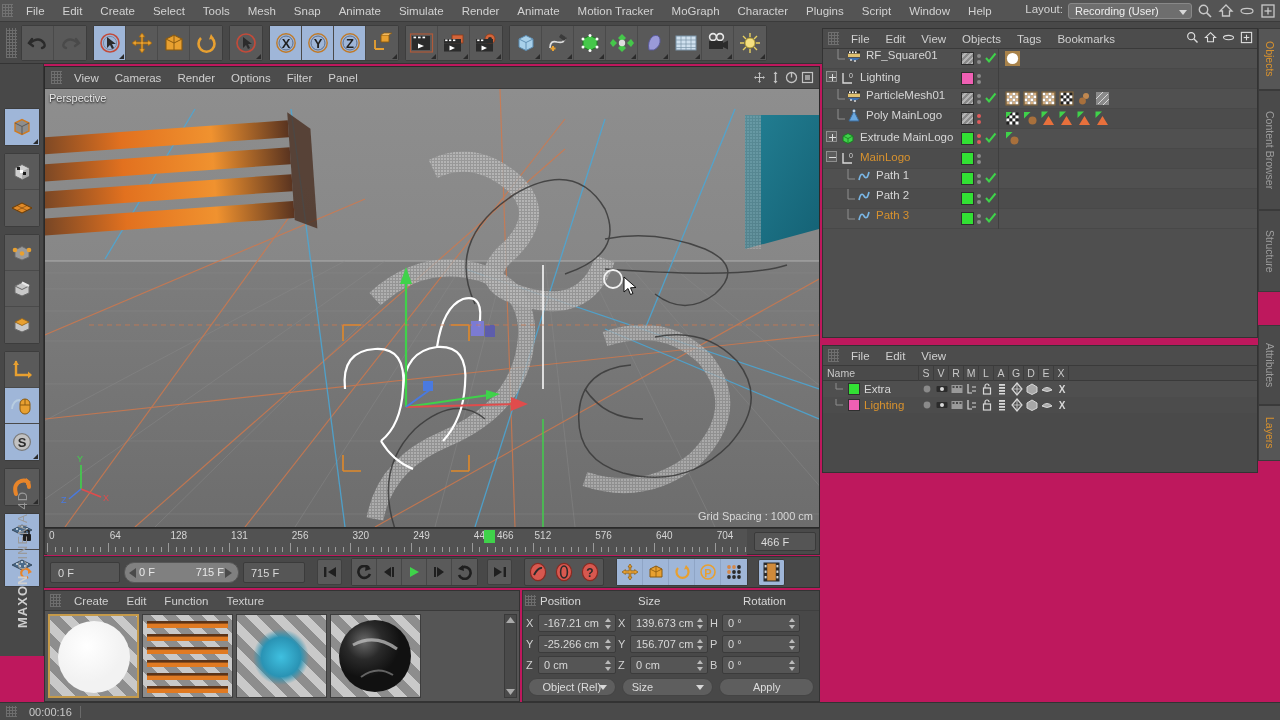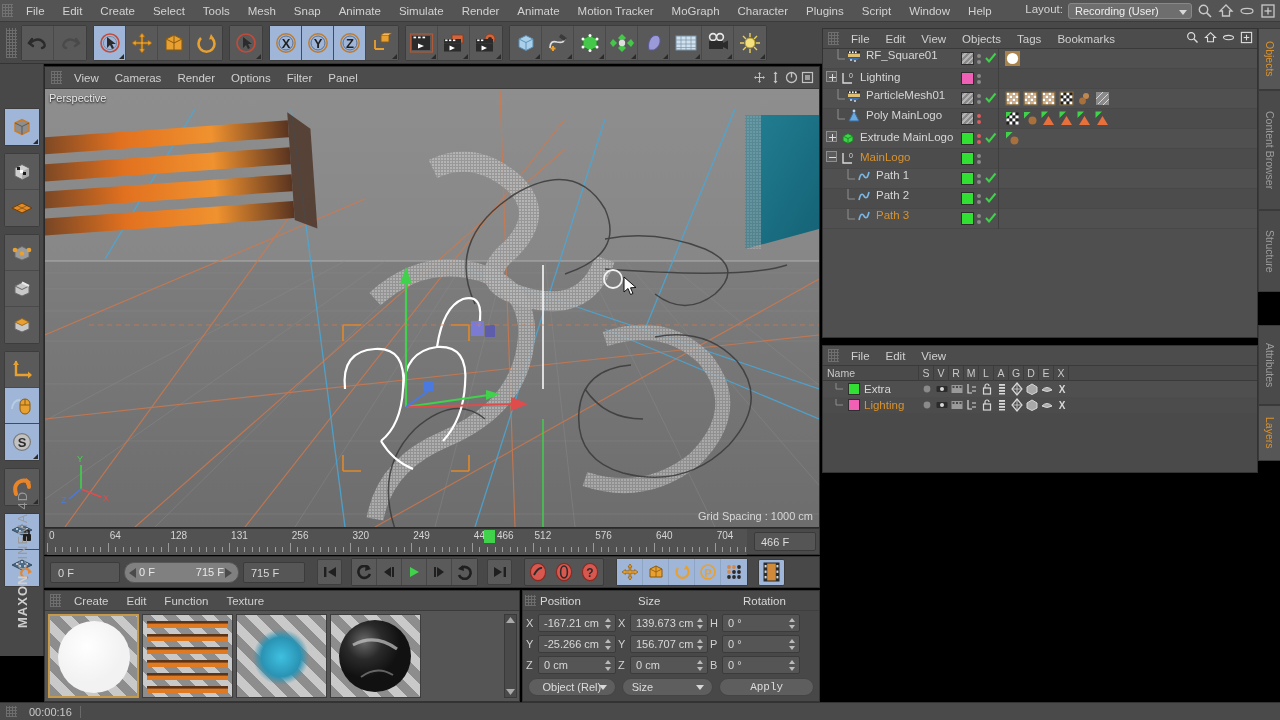--- a/index.html
+++ b/index.html
@@ -2,21 +2,21 @@
 <html><head>
 <meta charset="utf-8">
 <style>
   * { box-sizing: border-box; margin:0; padding:0; }
   html,body { width:1280px; height:720px; overflow:hidden; }
   body {
     font-family: "Liberation Sans", sans-serif;
     background:#3a3a3a; color:#c8c8c8; font-size:11px;
     -webkit-font-smoothing:antialiased;
   }
-  .app { position:relative; width:1280px; height:720px; background:#000000; }
+  .app { position:relative; width:1280px; height:720px; background:#be185d; }
 
   
   .menubar {
     position:absolute; left:0; top:0; width:1280px; height:22px;
     background:#545454; display:flex; align-items:center;
     border-bottom:1px solid #3b3b3b;
   }
   .menubar .mi { padding:0 9px; height:22px; line-height:22px; color:#d2d2d2; font-size:11.5px; white-space:nowrap; }
   .layout-zone { margin-left:auto; display:flex; align-items:flex-start; padding-right:4px; gap:5px; }
   .layout-zone .lbl { color:#d2d2d2; font-size:11.5px; }
@@ -1103,21 +1103,21 @@
           <div class="cfield">0 cm<span class="spin"></span></div>
           <span class="clab">Z</span>
           <div class="cfield">0 cm<span class="spin"></span></div>
           <span class="clab">B</span>
           <div class="cfield">0 °<span class="spin"></span></div>
         </div>
       </div>
     <div class="cbtnrow">
       <div class="cbtn drop" style="width:88px;">Object (Rel)</div>
       <div class="cbtn drop" style="width:92px; text-align:left; padding-left:9px;">Size</div>
-      <div class="cbtn" style="width:95px;font-family:Liberation Mono, monospace;">Apply</div>
+      <div class="cbtn" style="width:95px;">Apply</div>
     </div>
   </div>
 
   <div class="objmgr">
     <div class="omhdr">
       <div class="grip"></div>
       <div id="om-menus" style="display:flex;">
           <div class="om">File</div>
           <div class="om">Edit</div>
           <div class="om">View</div>

